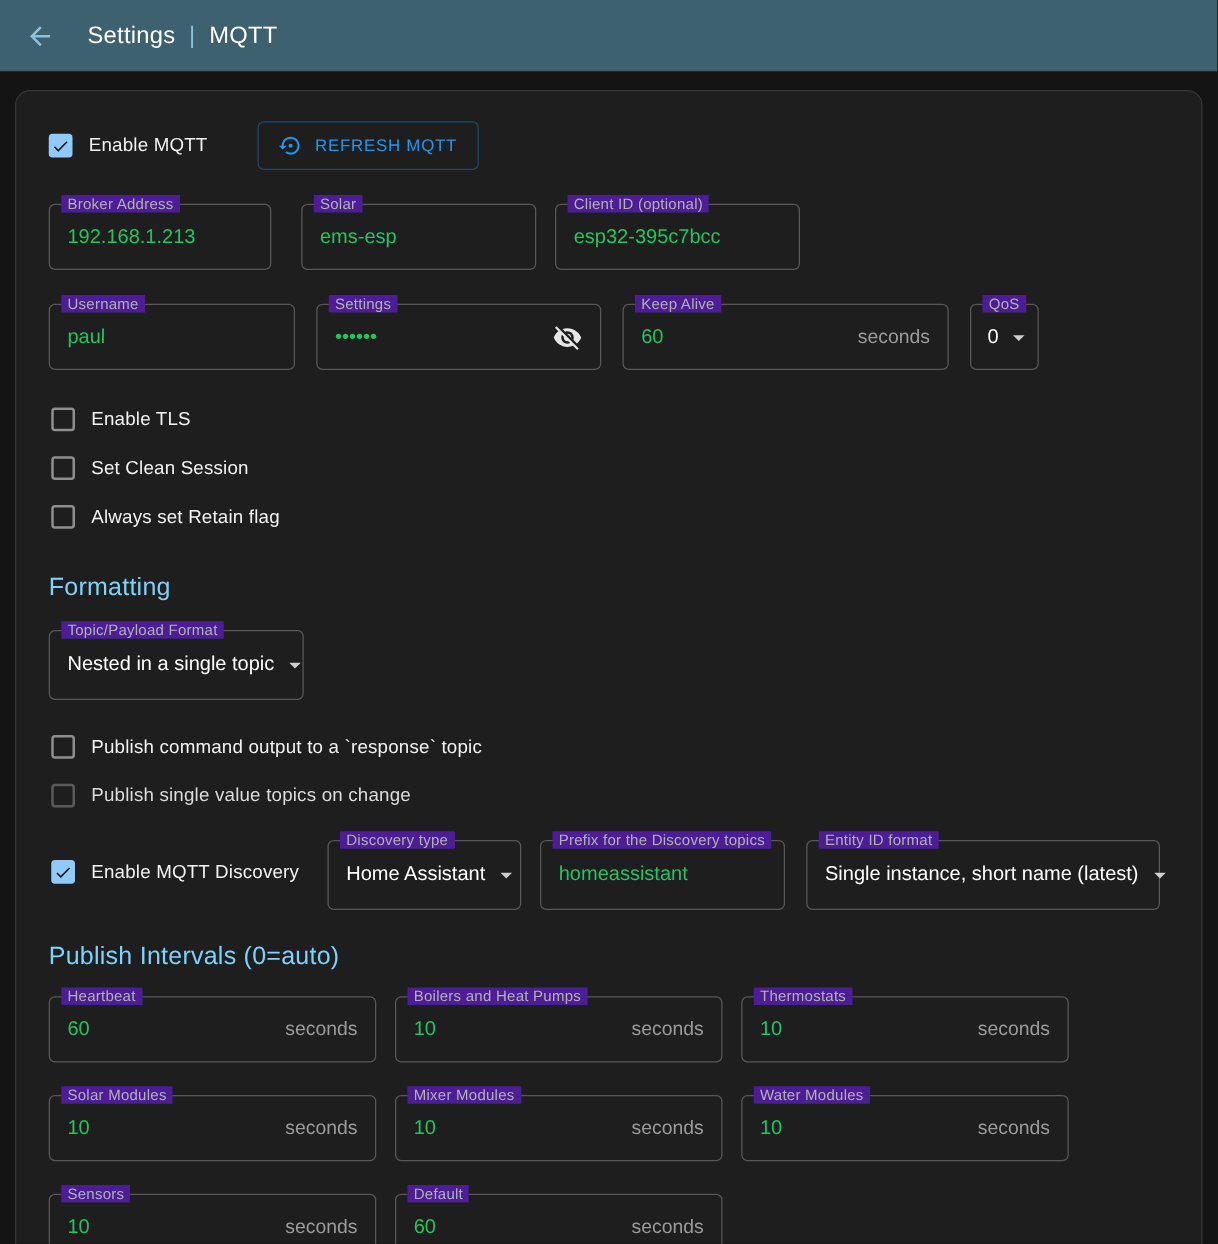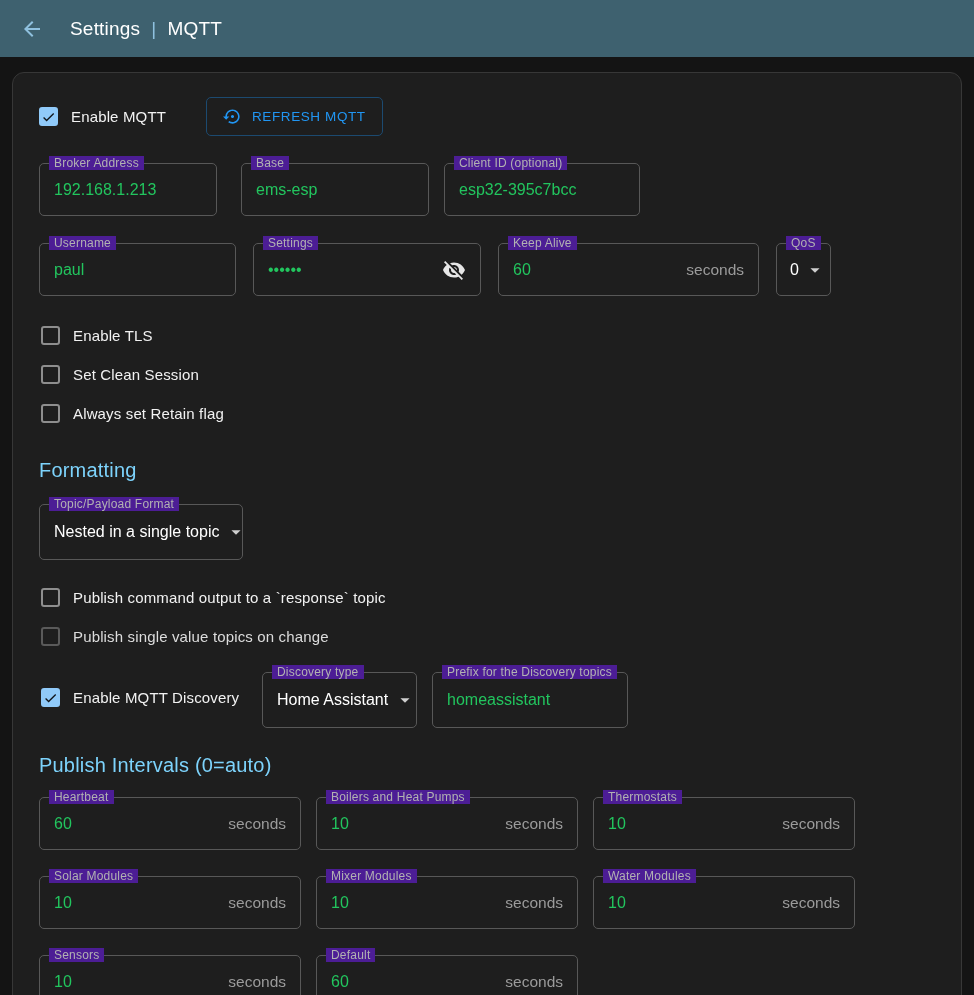--- a/index.html
+++ b/index.html
@@ -188,21 +188,21 @@
   </div>
 
   <div class="frow" style="margin-top: 27px; gap: 15px;">
     <div class="tf" style="width:178px">
       <span class="tf-label">Broker Address</span>
       <div class="tf-box">
           <input class="tf-input" value="192.168.1.213" style="">
         </div>
     </div>
     <div class="tf" style="width:188px; margin-left: 9px;">
-      <span class="tf-label">Base</span>
+      <span class="tf-label">Solar</span>
       <div class="tf-box">
           <input class="tf-input" value="ems-esp" style="">
         </div>
     </div>
     <div class="tf" style="width:196px">
       <span class="tf-label">Client ID (optional)</span>
       <div class="tf-box">
           <input class="tf-input" value="esp32-395c7bcc" style="">
         </div>
     </div>
@@ -301,20 +301,29 @@
             <path d="M7 10l5 5 5-5z"></path>
           </svg>
       </div>
     </div>
     <div class="tf" style="width:196px; margin-left: 15px;">
       <span class="tf-label">Prefix for the Discovery topics</span>
       <div class="tf-box" style="height:56px">
           <input class="tf-input" value="homeassistant" style="">
         </div>
     </div>
+    <div class="tf" style="width:283px; margin-left: 17px;">
+      <span class="tf-label">Entity ID format</span>
+      <div class="tf-box tf-select" style="height:56px">
+        <span class="tf-value">Single instance, short name (latest)</span>
+        <svg class="caret" viewBox="0 0 24 24">
+            <path d="M7 10l5 5 5-5z"></path>
+          </svg>
+      </div>
+    </div>
   </div>
 
   <div class="section-title">Publish Intervals (0=auto)</div>
 
   <div class="intervals-grid">
     <div class="tf">
       <span class="tf-label">Heartbeat</span>
       <div class="tf-box">
         <input class="tf-input" value="60" style="">
         <span class="tf-suffix">seconds</span>

